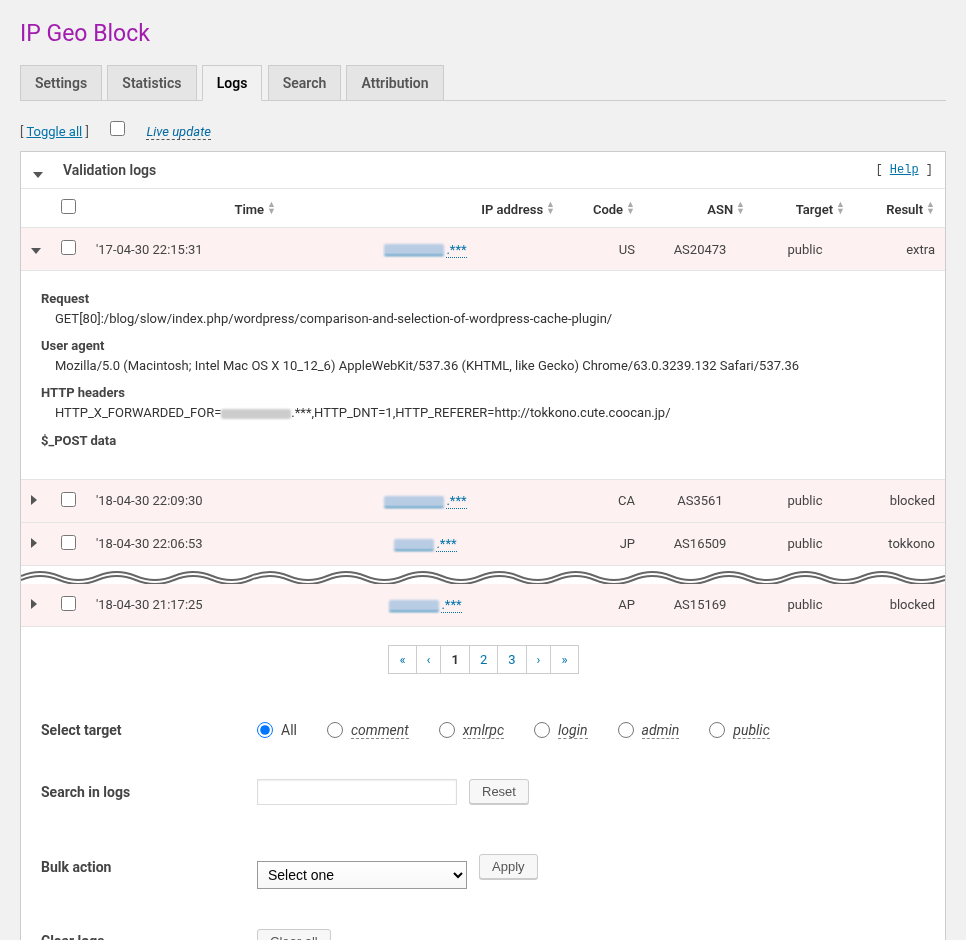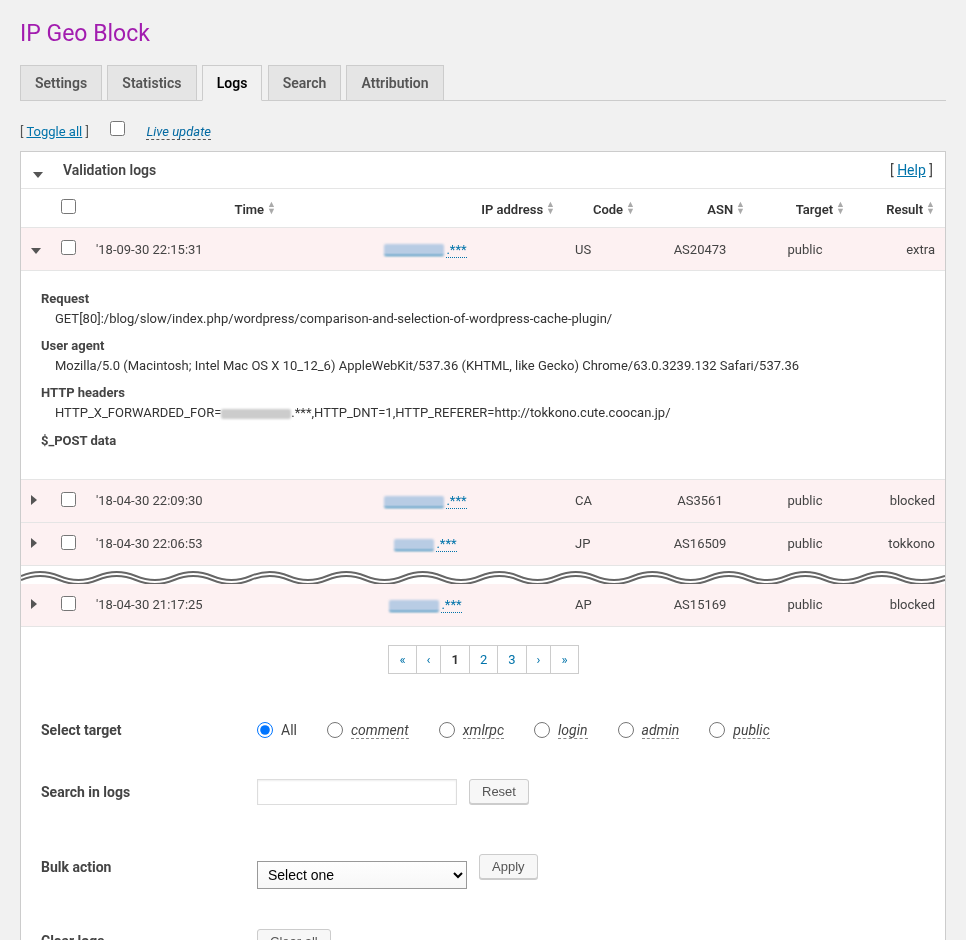--- a/index.html
+++ b/index.html
@@ -8,34 +8,34 @@
 h1 { font-size: 23px; font-weight: 400; color: #a21caf; margin-bottom: 18px; }
 .nav-tab-wrapper { border-bottom: 1px solid #ccc; margin-bottom: 20px; }
 .nav-tab { display: inline-block; padding: 9px 14px; margin: 0 2px -1px 0; font-size: 14px; font-weight: 600; background: #e5e5e5; color: #555; border: 1px solid #ccc; border-bottom: none; text-decoration: none; cursor: pointer; }
 .nav-tab-active { background: #f1f1f1; color: #000; border-bottom: 1px solid #f1f1f1; }
 .top-controls { margin-bottom: 12px; color: #555; }
 .top-controls a { color: #0073aa; text-decoration: underline; }
 .live-update { margin-left: 18px; font-style: italic; color: #0369a1; border-bottom: 1px dashed #555; }
 .postbox { background: #fff; border: 1px solid #ccc; }
 .hndle { padding: 10px 12px; font-size: 14px; font-weight: 600; display: flex; align-items: center; justify-content: space-between; }
 .hndle .title { display: flex; align-items: flex-end; gap: 20px; }
-.help { font-weight: 400; font-size: 14px; }
+.help { font-weight: 400; font-size: 12px; font-family: Liberation Mono, monospace; }
 .help a { color: #0073aa; text-decoration: underline; }
 .table-wrap { }
 table.logs { width: 100%; border-collapse: collapse; }
 table.logs th { padding: 10px; font-size: 13px; font-weight: 600; color: #333; border-top: 1px solid #e5e5e5; border-bottom: 1px solid #e5e5e5; text-align: right; }
 table.logs th.th-left { text-align: left; }
 table.logs td { padding: 12px 10px; font-size: 13px; }
 .row-main { background: #fdf1f2; border-bottom: 1px solid #e5e5e5; }
 .row-main td { }
 .col-toggle { width: 24px; text-align: left; }
 .col-check { width: 30px; text-align: left; }
 .col-time { text-align: left; width: 200px; }
 .col-ip { text-align: center; }
-.col-code { text-align: left; width: 80px; }
+.col-code { text-align: right; width: 80px; }
 .col-asn { text-align: center; width: 110px; }
 .col-target { text-align: center; width: 100px; }
 .col-result { text-align: right; width: 90px; }
 .ip-link { color: #0073aa; }
 .ip-blur { display: inline-block; width: 60px; height: 12px; background: #b8cce4; filter: blur(1px); border-radius: 2px; vertical-align: middle; border-bottom: 1px solid #0073aa; margin-right: 2px; }
 .ip-suffix { border-bottom: 1px dotted #0073aa; text-decoration: none; }
 .detail { padding: 10px 20px 9px; font-size: 13px; background: #fff; border-bottom: 1px solid #e5e5e5; }
 .detail dt { font-weight: 700; margin-top: 10px; margin-bottom: 4px; font-size: 13px; }
 .detail dd { font-weight: 400; margin-left: 14px; color: #333; line-height: 1.4; }
 .detail .inline-blur { display: inline-block; width: 70px; height: 10px; background: #ccc; filter: blur(1px); border-radius: 2px; vertical-align: middle; }
@@ -103,21 +103,21 @@
             <th><span>Code</span><span class="sort-indicator"></span></th>
             <th><span>ASN</span><span class="sort-indicator"></span></th>
             <th><span>Target</span><span class="sort-indicator"></span></th>
             <th><span>Result</span><span class="sort-indicator"></span></th>
           </tr>
         </thead>
         <tbody>
           <tr class="row-main">
             <td class="col-toggle"><span class="triangle-down"></span></td>
             <td class="col-check"><input type="checkbox" style=""></td>
-            <td class="col-time">'18-09-30 22:15:31</td>
+            <td class="col-time">'17-04-30 22:15:31</td>
             <td class="col-ip"><span class="ip-link"><span class="ip-blur"></span><span class="ip-suffix">.***</span></span></td>
             <td class="col-code">US</td>
             <td class="col-asn">AS20473</td>
             <td class="col-target">public</td>
             <td class="col-result">extra</td>
           </tr>
           <tr>
             <td colspan="8" style="padding:0;">
               <div class="detail">
                 <dt>Request</dt>

